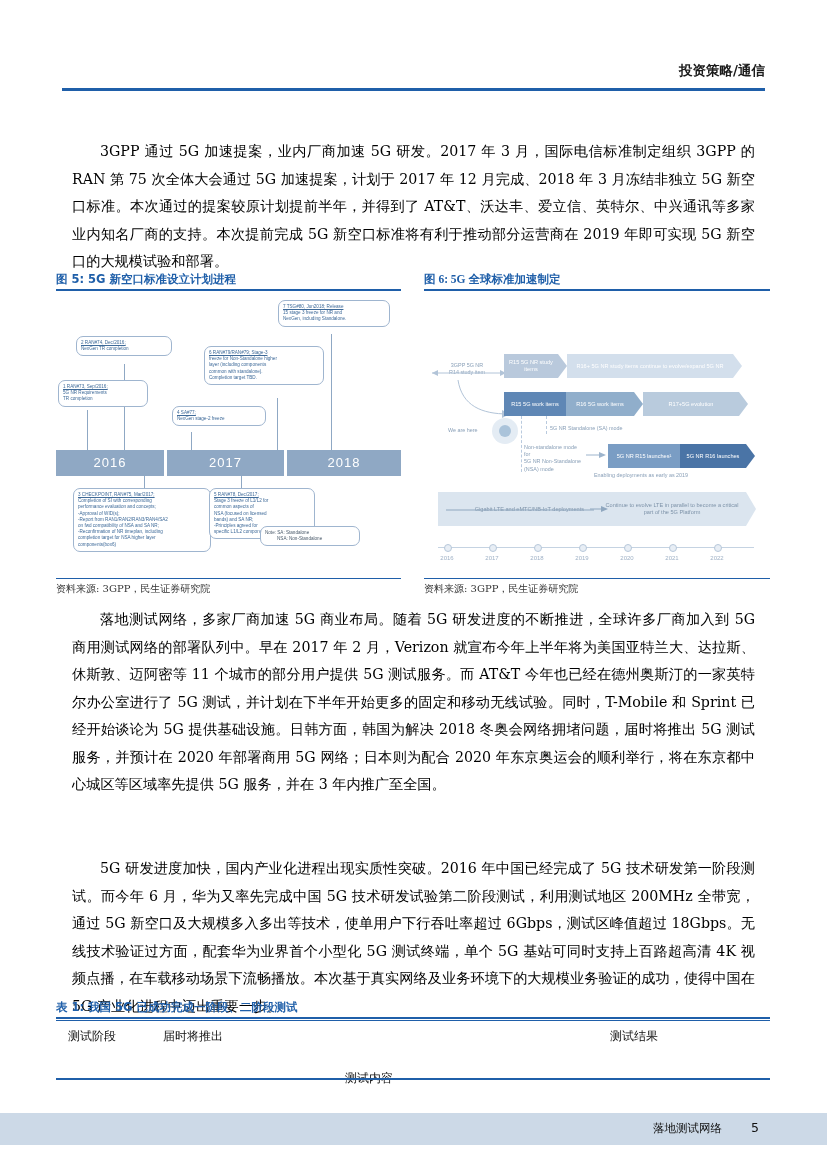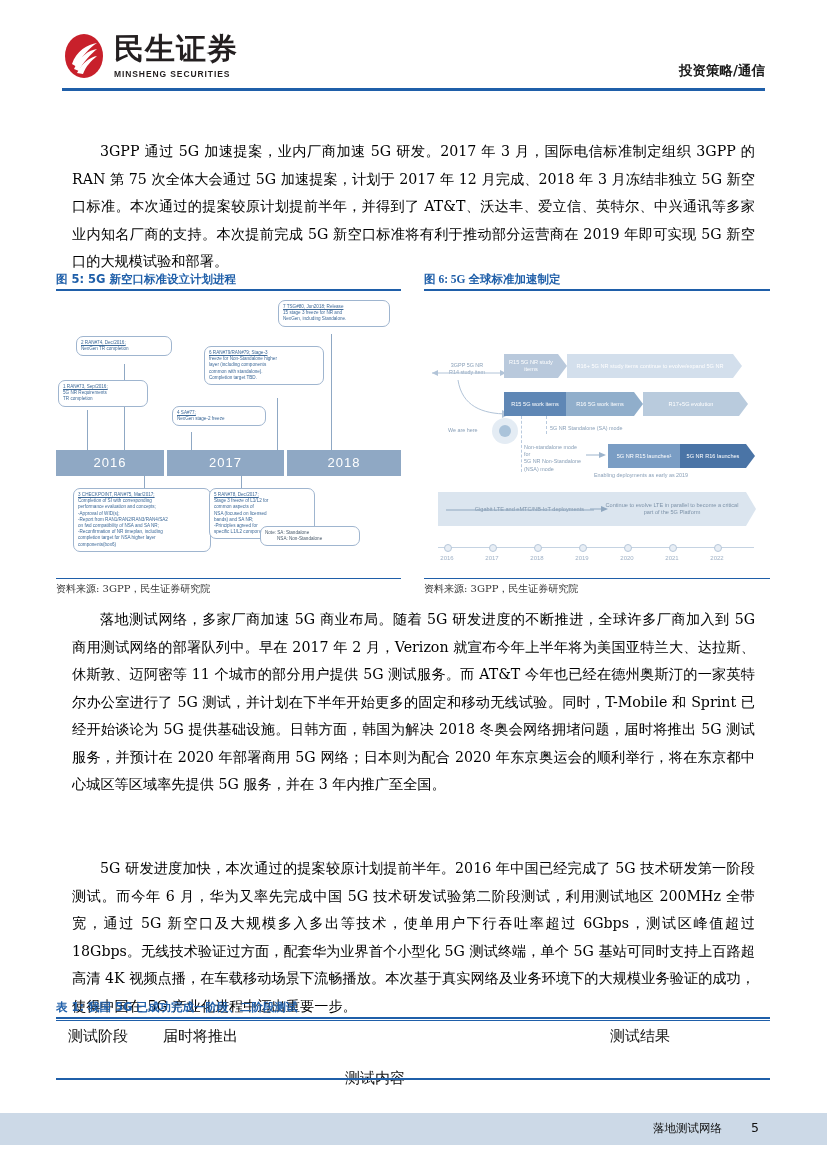--- a/index.html
+++ b/index.html
@@ -117,21 +117,21 @@
     position:absolute;
     font-family:"DejaVu Sans", sans-serif;
     font-weight:bold; font-size:11.5px; color:#1f5fa9;
   }
   .tbl-rule-top { position:absolute; height:2px; background:#1f5fa9; }
   .tbl-rule-mid { position:absolute; height:1px; background:#1f5fa9; }
   .tbl-rule-bot { position:absolute; height:1.8px; background:#1f5fa9; }
   .tbl-head {
     position:absolute;
     font-family:"DejaVu Serif", serif;
-    font-size:15px; line-height:21px; color:#111;
+    font-size:12px; line-height:21px; color:#111;
   }
 
   
   .footer-band {
     position:absolute; left:0; top:1113px; width:827px; height:32px;
     background:#ccd9e7;
   }
   .footer-left {
     position:absolute; left:72px; top:1121px;
     font-family:"DejaVu Sans", sans-serif; font-size:11.5px; color:#111;
@@ -144,34 +144,20 @@
     position:absolute; right:68px; top:1120px;
     font-family:"DejaVu Sans", sans-serif; font-size:12.5px; color:#111;
   }
 </style>
 </head>
 <body>
 
 <div class="page">
 
   <div class="header">
-    <div class="logo-wrap">
-      <div class="logo-mark">
-        <svg width="44" height="46" viewBox="0 0 44 46">
-          <ellipse cx="22" cy="23" rx="19" ry="22" fill="#c8202b"></ellipse>
-          <path d="M10 31 C14 18, 26 11, 35 10 C27 15, 19 24, 15 34 Z" fill="#ffffff"></path>
-          <path d="M12 36 C17 24, 27 17, 35 16 C28 22, 21 29, 17 38 Z" fill="#ffffff"></path>
-          <path d="M15 40 C20 30, 28 24, 35 23 C29 28, 24 33, 21 41 Z" fill="#ffffff"></path>
-        </svg>
-      </div>
-      <div>
-        <div class="logo-text-cn">民生证券</div>
-        <div class="logo-text-en">MINSHENG SECURITIES</div>
-      </div>
-    </div>
     <div class="header-right">投资策略/通信</div>
     <div class="header-rule"></div>
   </div>
 
   <div class="para" style="top:138px;">
     <b>3GPP 通过 5G 加速提案，业内厂商加速 5G 研发。</b><span>2017 年 3 月，国际电信标准制定组织 3GPP 的 RAN 第 75 次全体大会通过 5G 加速提案，计划于 2017 年 12 月完成、2018 年 3 月冻结非独立 5G 新空口标准。本次通过的提案较原计划提前半年，并得到了 AT&amp;T、沃达丰、爱立信、英特尔、中兴通讯等多家业内知名厂商的支持。本次提前完成 5G 新空口标准将有利于推动部分运营商在 2019 年即可实现 5G 新空口的大规模试验和部署。</span>
   </div>
 
   <div class="fig-cap" style="left:56px; top:272px;">图 5: 5G 新空口标准设立计划进程</div>
   <div class="fig-cap-rule" style="left:56px; top:289px; width:345px;"></div>
@@ -357,21 +343,21 @@
   <div class="src" style="left:56px; top:582px;">资料来源: 3GPP，民生证券研究院</div>
 
   <div class="src-rule" style="left:424px; top:578px; width:346px;"></div>
   <div class="src" style="left:424px; top:582px;">资料来源: 3GPP，民生证券研究院</div>
 
   <div class="para" style="top:606px;">
     <b>落地测试网络，多家厂商加速 5G 商业布局。</b><span>随着 5G 研发进度的不断推进，全球许多厂商加入到 5G 商用测试网络的部署队列中。早在 2017 年 2 月，Verizon 就宣布今年上半年将为美国亚特兰大、达拉斯、休斯敦、迈阿密等 11 个城市的部分用户提供 5G 测试服务。而 AT&amp;T 今年也已经在德州奥斯汀的一家英特尔办公室进行了 5G 测试，并计划在下半年开始更多的固定和移动无线试验。同时，T-Mobile 和 Sprint 已经开始谈论为 5G 提供基础设施。日韩方面，韩国为解决 2018 冬奥会网络拥堵问题，届时将推出 5G 测试服务，并预计在 2020 年部署商用 5G 网络；日本则为配合 2020 年东京奥运会的顺利举行，将在东京都中心城区等区域率先提供 5G 服务，并在 3 年内推广至全国。</span>
   </div>
 
   <div class="para" style="top:855px;">
-    <b>5G 研发进度加快，本次通过的提案较原计划提前半年。</b><span>2016 年中国已经完成了 5G 技术研发第一阶段测试。而今年 6 月，华为又率先完成中国 5G 技术研发试验第二阶段测试，利用测试地区 200MHz 全带宽，通过 5G 新空口及大规模多入多出等技术，使单用户下行吞吐率超过 6Gbps，测试区峰值超过 18Gbps。无线技术验证过方面，配套华为业界首个小型化 5G 测试终端，单个 5G 基站可同时支持上百路超高清 4K 视频点播，在车载移动场景下流畅播放。本次基于真实网络及业务环境下的大规模业务验证的成功，使得中国在 5G 产业化进程中迈出重要一步。</span>
+    <b>5G 研发进度加快，国内产业化进程出现实质性突破。</b><span>2016 年中国已经完成了 5G 技术研发第一阶段测试。而今年 6 月，华为又率先完成中国 5G 技术研发试验第二阶段测试，利用测试地区 200MHz 全带宽，通过 5G 新空口及大规模多入多出等技术，使单用户下行吞吐率超过 6Gbps，测试区峰值超过 18Gbps。无线技术验证过方面，配套华为业界首个小型化 5G 测试终端，单个 5G 基站可同时支持上百路超高清 4K 视频点播，在车载移动场景下流畅播放。本次基于真实网络及业务环境下的大规模业务验证的成功，使得中国在 5G 产业化进程中迈出重要一步。</span>
   </div>
 
   <div class="tbl-cap" style="left:56px; top:1000px;">表 1: 我国 5G 已成功完成一阶段、二阶段测试</div>
   <div class="tbl-rule-top" style="left:56px; top:1017px; width:714px;"></div>
   <div class="tbl-rule-mid" style="left:56px; top:1020px; width:714px;"></div>
 
   <div class="tbl-head" style="left:68px; top:1026px; width:95px;">测试阶段</div>
   <div class="tbl-head" style="left:163px; top:1026px; width:92px; text-align:left;">届时将推出</div>
   <div class="tbl-head" style="left:345px; top:1068px; width:200px;">测试内容</div>
   <div class="tbl-head" style="left:610px; top:1026px; width:120px;">测试结果</div>

